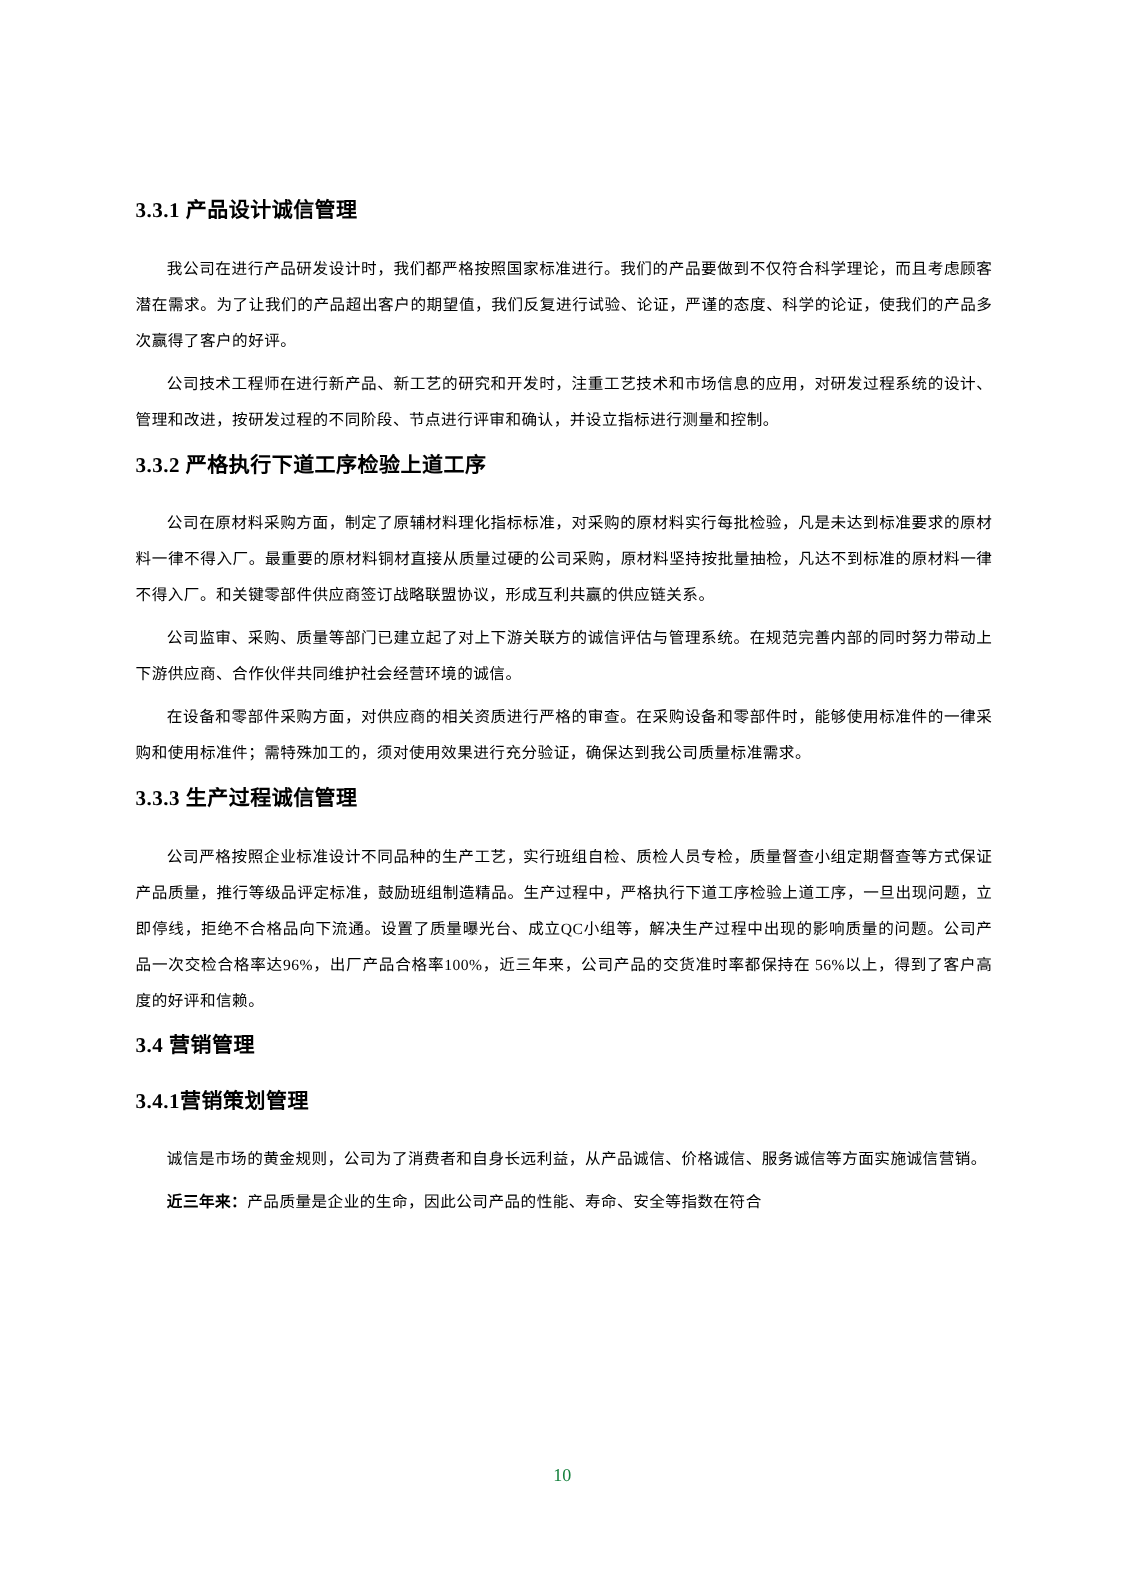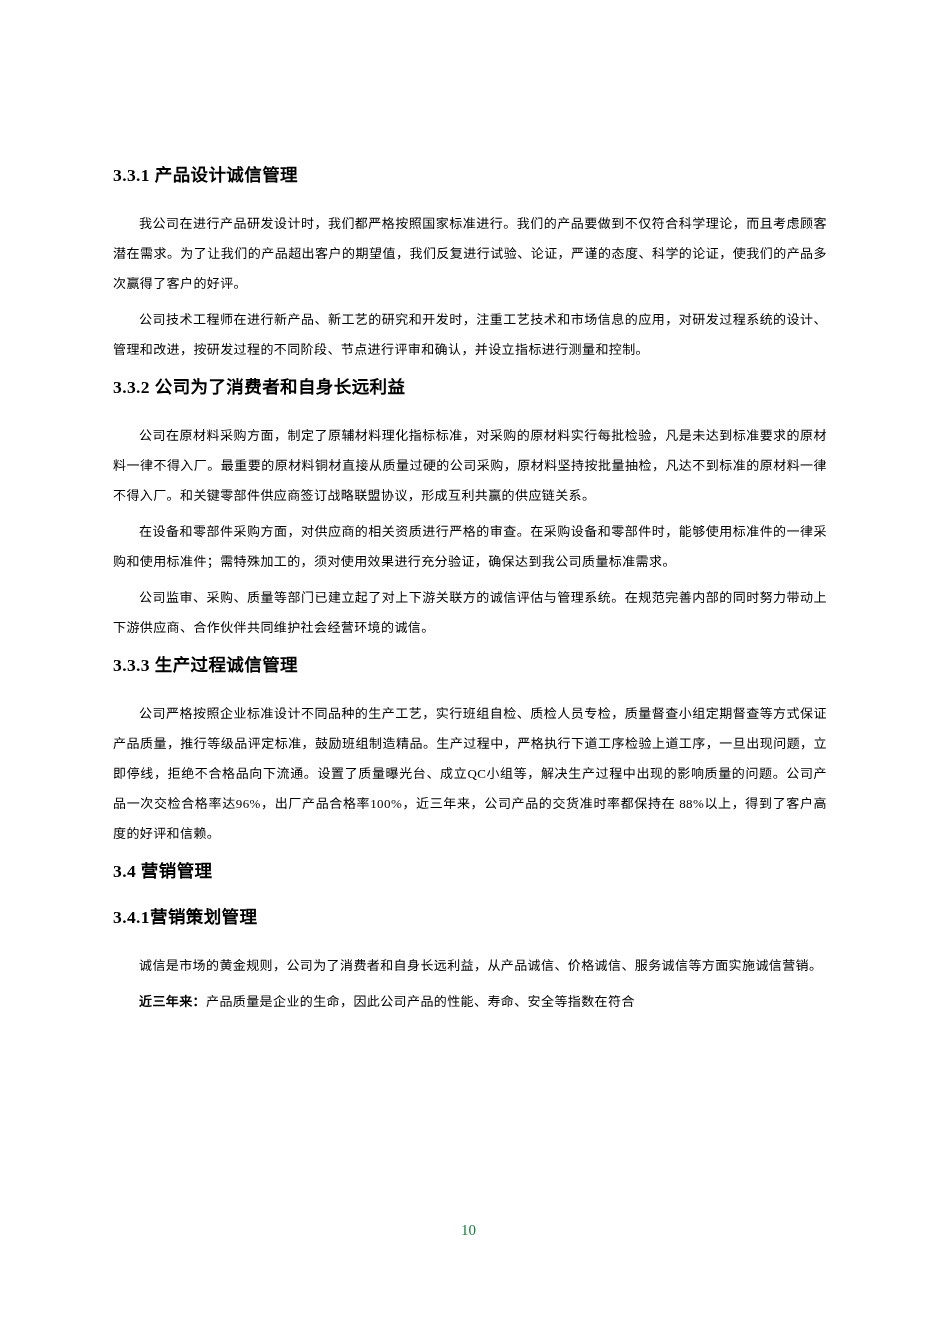--- a/index.html
+++ b/index.html
@@ -57,31 +57,31 @@
 
 <div class="page">
   <div class="content">
 
     <h3>3.3.1 产品设计诚信管理</h3>
 
     <p>我公司在进行产品研发设计时，我们都严格按照国家标准进行。我们的产品要做到不仅符合科学理论，而且考虑顾客潜在需求。为了让我们的产品超出客户的期望值，我们反复进行试验、论证，严谨的态度、科学的论证，使我们的产品多次赢得了客户的好评。</p>
 
     <p>公司技术工程师在进行新产品、新工艺的研究和开发时，注重工艺技术和市场信息的应用，对研发过程系统的设计、管理和改进，按研发过程的不同阶段、节点进行评审和确认，并设立指标进行测量和控制。</p>
 
-    <h3>3.3.2 公司为了消费者和自身长远利益</h3>
+    <h3>3.3.2 严格执行下道工序检验上道工序</h3>
 
     <p>公司在原材料采购方面，制定了原辅材料理化指标标准，对采购的原材料实行每批检验，凡是未达到标准要求的原材料一律不得入厂。最重要的原材料铜材直接从质量过硬的公司采购，原材料坚持按批量抽检，凡达不到标准的原材料一律不得入厂。和关键零部件供应商签订战略联盟协议，形成互利共赢的供应链关系。</p>
 
+    <p>公司监审、采购、质量等部门已建立起了对上下游关联方的诚信评估与管理系统。在规范完善内部的同时努力带动上下游供应商、合作伙伴共同维护社会经营环境的诚信。</p>
+
     <p>在设备和零部件采购方面，对供应商的相关资质进行严格的审查。在采购设备和零部件时，能够使用标准件的一律采购和使用标准件；需特殊加工的，须对使用效果进行充分验证，确保达到我公司质量标准需求。</p>
-
-    <p>公司监审、采购、质量等部门已建立起了对上下游关联方的诚信评估与管理系统。在规范完善内部的同时努力带动上下游供应商、合作伙伴共同维护社会经营环境的诚信。</p>
 
     <h3>3.3.3 生产过程诚信管理</h3>
 
-    <p>公司严格按照企业标准设计不同品种的生产工艺，实行班组自检、质检人员专检，质量督查小组定期督查等方式保证产品质量，推行等级品评定标准，鼓励班组制造精品。生产过程中，严格执行下道工序检验上道工序，一旦出现问题，立即停线，拒绝不合格品向下流通。设置了质量曝光台、成立QC小组等，解决生产过程中出现的影响质量的问题。公司产品一次交检合格率达96%，出厂产品合格率100%，近三年来，公司产品的交货准时率都保持在 88%以上，得到了客户高度的好评和信赖。</p>
+    <p>公司严格按照企业标准设计不同品种的生产工艺，实行班组自检、质检人员专检，质量督查小组定期督查等方式保证产品质量，推行等级品评定标准，鼓励班组制造精品。生产过程中，严格执行下道工序检验上道工序，一旦出现问题，立即停线，拒绝不合格品向下流通。设置了质量曝光台、成立QC小组等，解决生产过程中出现的影响质量的问题。公司产品一次交检合格率达96%，出厂产品合格率100%，近三年来，公司产品的交货准时率都保持在 56%以上，得到了客户高度的好评和信赖。</p>
 
     <h3>3.4 营销管理</h3>
 
     <h3>3.4.1营销策划管理</h3>
 
     <p>诚信是市场的黄金规则，公司为了消费者和自身长远利益，从产品诚信、价格诚信、服务诚信等方面实施诚信营销。</p>
 
     <p>
       <span class="lead-bold">近三年来：</span><span>产品质量是企业的生命，因此公司产品的性能、寿命、安全等指数在符合</span>
     </p>

